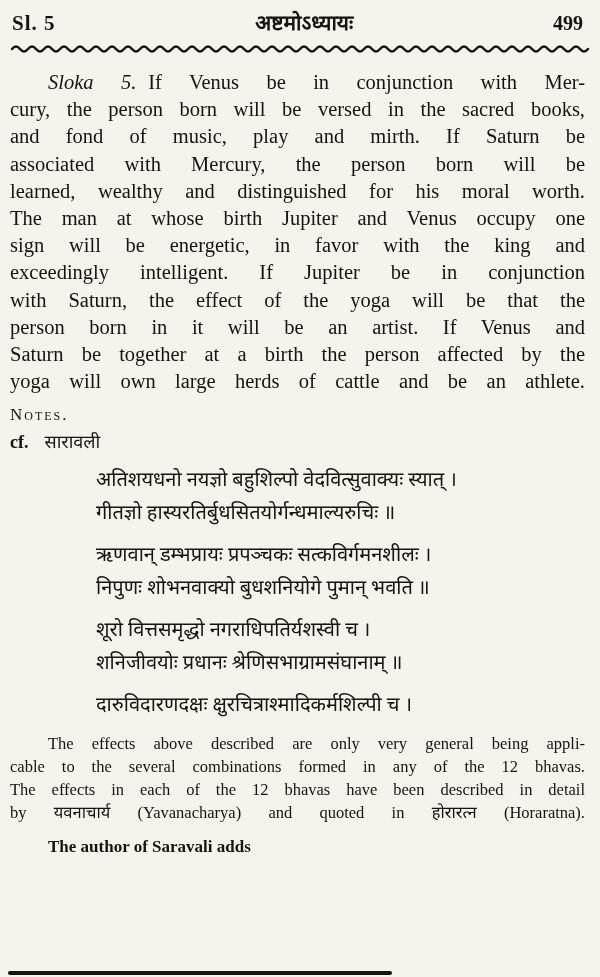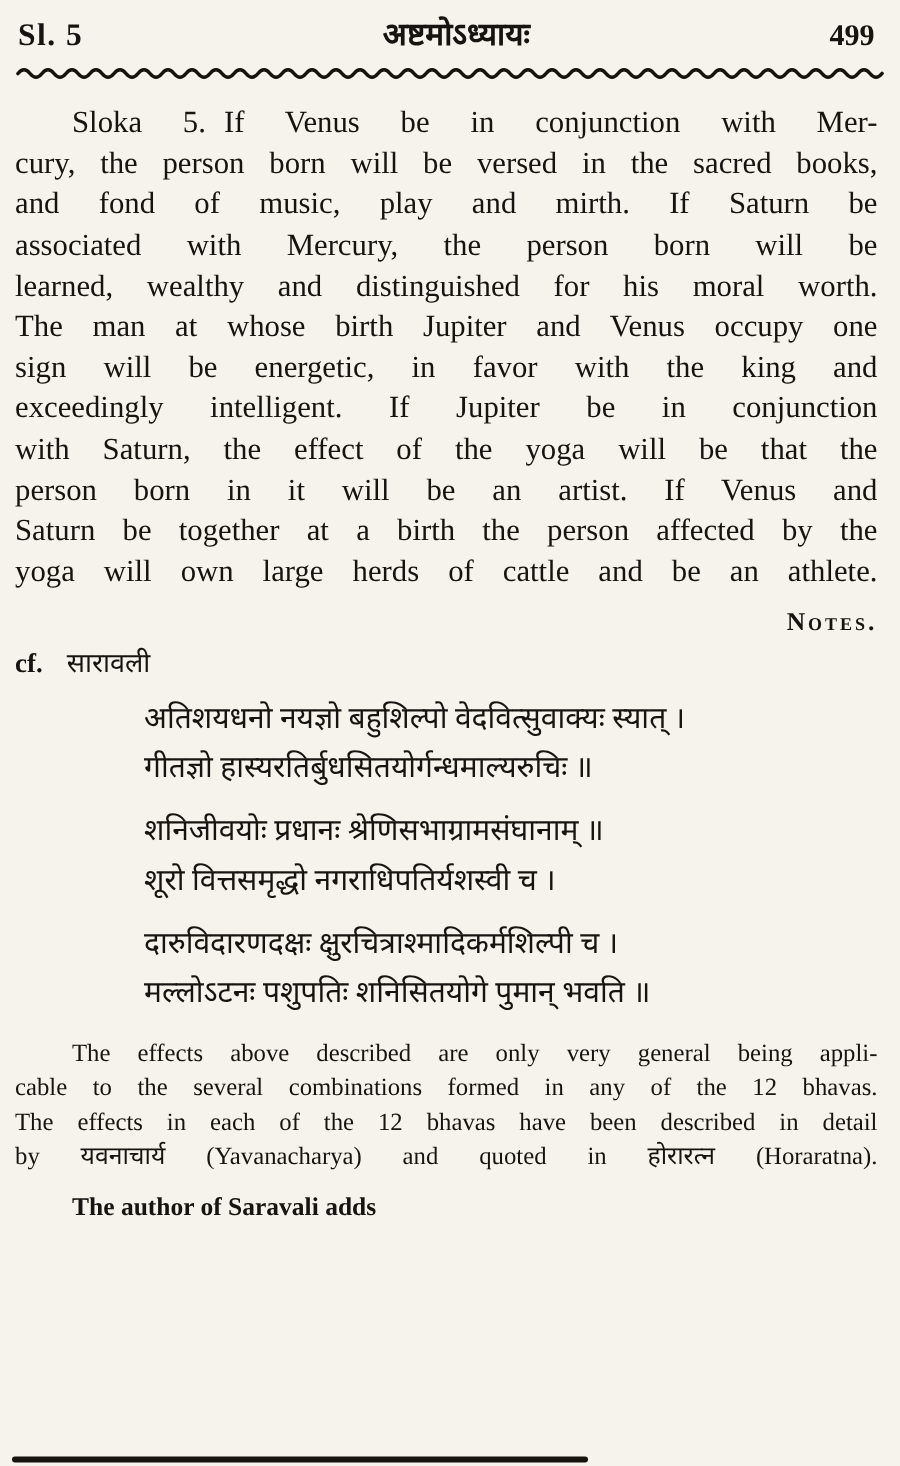--- a/index.html
+++ b/index.html
@@ -13,22 +13,22 @@
   }
   .page{padding:4px 15px 0 10px;}
   .hdr{display:flex;justify-content:space-between;align-items:baseline;font-weight:bold;padding:4px 2px 0 2px;}
   .hdr-left{font-size:21px;letter-spacing:1px;}
   .hdr-center{font-size:21px;font-family:"Liberation Serif","DejaVu Sans",sans-serif;}
   .hdr-right{font-size:20px;}
   .wave{display:block;margin:7px auto 0 auto;}
   .para1{margin-top:15px;font-size:20.5px;}
   .para1 .line{line-height:27.2px;text-align:justify;text-align-last:justify;}
   .indent{text-indent:38px;}
-  .sloka-label{margin-right:12px;margin-top:45px;}
-  .notes-h{text-align:right;font-variant:small-caps;font-weight:bold;font-size:17px;letter-spacing:2px;margin-top:10px;}
+  .sloka-label{font-style:italic;margin-right:12px;margin-top:45px;}
+  .notes-h{text-align:left;font-variant:small-caps;font-weight:normal;font-size:17px;letter-spacing:2px;margin-top:10px;}
   .cf-line{margin-top:4px;font-size:18px;font-family:"Liberation Serif","DejaVu Sans",sans-serif;}
   .cf-label{font-weight:bold;margin-right:16px;font-family:"Liberation Serif",serif;margin-top:24px;}
   .verses{margin:10px 0 0 86px;font-size:20px;font-family:"Liberation Serif","DejaVu Sans",sans-serif;}
   .couplet{margin-bottom:9px;}
   .vline{line-height:33px;white-space:nowrap;}
   .para2{margin-top:12px;font-size:16.5px;}
   .para2 .line{line-height:22.8px;text-align:justify;text-align-last:justify;font-family:"Liberation Serif","DejaVu Sans",sans-serif;}
   .footer-line{margin-top:12px;font-weight:bold;font-size:17px;text-indent:38px;}
   .cutline{position:absolute;left:8px;bottom:2px;width:384px;height:4px;background:#17130f;border-radius:2px;}
 </style>
@@ -67,26 +67,29 @@
   <div class="cf-line">
     <span class="cf-label">cf.</span><span>सारावली</span>
   </div>
 
   <div class="verses">
     <div class="couplet">
       <div class="vline">अतिशयधनो नयज्ञो बहुशिल्पो वेदवित्सुवाक्यः स्यात् ।</div>
       <div class="vline">गीतज्ञो हास्यरतिर्बुधसितयोर्गन्धमाल्यरुचिः ॥</div>
     </div>
     <div class="couplet">
+      <div class="vline">ऋणवान् डम्भप्रायः प्रपञ्चकः सत्कविर्गमनशीलः ।</div>
+      <div class="vline">निपुणः शोभनवाक्यो बुधशनियोगे पुमान् भवति ॥</div>
+    </div>
+    <div class="couplet">
+      <div class="vline">शूरो वित्तसमृद्धो नगराधिपतिर्यशस्वी च ।</div>
       <div class="vline">शनिजीवयोः प्रधानः श्रेणिसभाग्रामसंघानाम् ॥</div>
-      <div class="vline">शूरो वित्तसमृद्धो नगराधिपतिर्यशस्वी च ।</div>
     </div>
     <div class="couplet">
       <div class="vline">दारुविदारणदक्षः क्षुरचित्राश्मादिकर्मशिल्पी च ।</div>
-      <div class="vline">मल्लोऽटनः पशुपतिः शनिसितयोगे पुमान् भवति ॥</div>
     </div>
   </div>
 
   <div class="para2">
     <div class="line indent">The effects above described are only very general being appli-</div>
     <div class="line">cable to the several combinations formed in any of the 12 bhavas.</div>
     <div class="line">The effects in each of the 12 bhavas have been described in detail</div>
     <div class="line">by यवनाचार्य (Yavanacharya) and quoted in होरारत्न (Horaratna).</div>
   </div>
 

